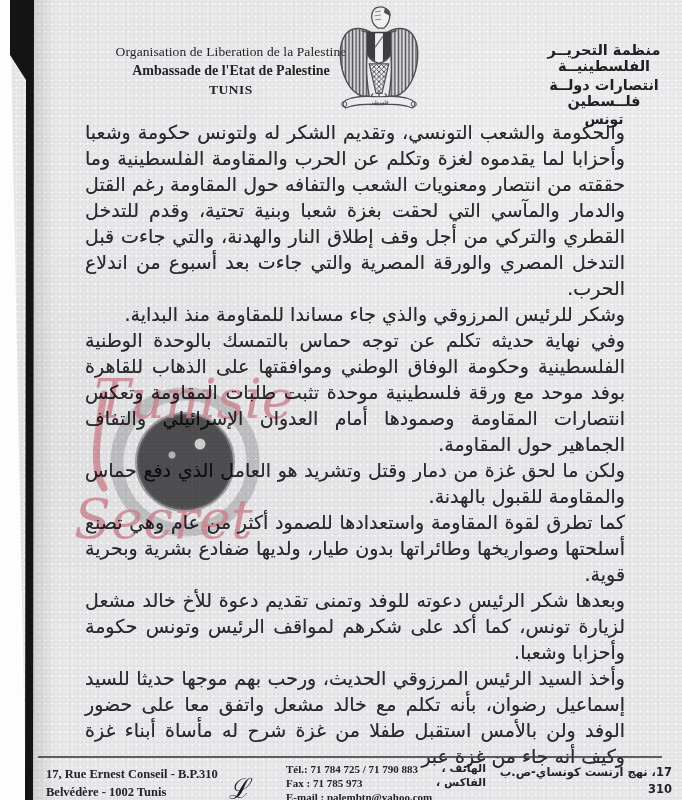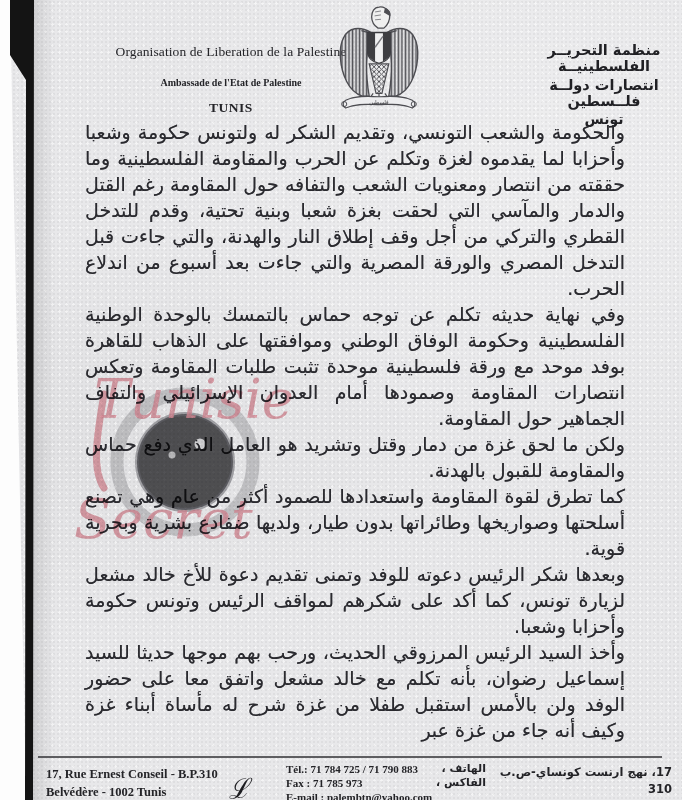--- a/index.html
+++ b/index.html
@@ -19,22 +19,22 @@
     clip-path:polygon(0 0, 10px 0, 26px 100%, 0 100%);}
   .black-band{position:absolute;left:0;top:0;width:40px;height:800px;background:#141414;
     clip-path:polygon(10px 0, 34px 0, 33px 100%, 25px 100%, 26px 80px, 10px 55px);}
   .band-shadow{position:absolute;left:33px;top:0;width:22px;height:800px;
     background:linear-gradient(90deg, rgba(0,0,0,.10), transparent);}
 
   
   .hdr-fr{position:absolute;left:78px;top:44px;width:306px;text-align:center;
     font-family:"Liberation Serif","DejaVu Serif",serif;color:#242428;}
   .hdr-fr .l1{font-size:13.5px;letter-spacing:.1px;}
-  .hdr-fr .l2{font-size:10px;font-weight:bold;margin-top:17px;}
-  .hdr-fr .l3{font-size:13.5px;font-weight:bold;margin-top:12px;letter-spacing:.5px;}
+  .hdr-fr .l2{font-size:14px;font-weight:bold;margin-top:3px;}
+  .hdr-fr .l3{font-size:13.5px;font-weight:bold;margin-top:3px;letter-spacing:.5px;}
   .hdr-ar{position:absolute;left:536px;top:42px;width:136px;text-align:center;direction:rtl;
     color:#202024;font-weight:bold;}
   .hdr-ar .l1{font-size:14.5px;}
   .hdr-ar .l2{font-size:14.5px;margin-top:3px;}
   .hdr-ar .l3{font-size:14px;margin-top:2px;}
   .emblem{position:absolute;left:330px;top:2px;width:98px;height:114px;}
 
   
   .body-text{position:absolute;left:85px;right:57px;top:119px;direction:rtl;
     text-align:justify;color:#2a2a2f;font-size:19px;line-height:26px;
@@ -107,20 +107,21 @@
   </svg>
 
   <div class="hdr-ar">
     <div class="l1">منظمة التحريــر الفلسطينيــة</div>
     <div class="l2">انتصارات دولــة فلــسطين</div>
     <div class="l3">تونس</div>
   </div>
 
   <div class="body-text">
     <p>والحكومة والشعب التونسي، وتقديم الشكر له ولتونس حكومة وشعبا وأحزابا لما يقدموه لغزة وتكلم عن الحرب والمقاومة الفلسطينية وما حققته من انتصار ومعنويات الشعب والتفافه حول المقاومة رغم القتل والدمار والمآسي التي لحقت بغزة شعبا وبنية تحتية، وقدم للتدخل القطري والتركي من أجل وقف إطلاق النار والهدنة، والتي جاءت قبل التدخل المصري والورقة المصرية والتي جاءت بعد أسبوع من اندلاع الحرب.</p>
+    <p>وشكر للرئيس المرزوقي والذي جاء مساندا للمقاومة منذ البداية.</p>
     <p>وفي نهاية حديثه تكلم عن توجه حماس بالتمسك بالوحدة الوطنية الفلسطينية وحكومة الوفاق الوطني وموافقتها على الذهاب للقاهرة بوفد موحد مع ورقة فلسطينية موحدة تثبت طلبات المقاومة وتعكس انتصارات المقاومة وصمودها أمام العدوان الإسرائيلي والتفاف الجماهير حول المقاومة.</p>
     <p>ولكن ما لحق غزة من دمار وقتل وتشريد هو العامل الذي دفع حماس والمقاومة للقبول بالهدنة.</p>
     <p>كما تطرق لقوة المقاومة واستعدادها للصمود أكثر من عام وهي تصنع أسلحتها وصواريخها وطائراتها بدون طيار، ولديها ضفادع بشرية وبحرية قوية.</p>
     <p>وبعدها شكر الرئيس دعوته للوفد وتمنى تقديم دعوة للأخ خالد مشعل لزيارة تونس، كما أكد على شكرهم لمواقف الرئيس وتونس حكومة وأحزابا وشعبا.</p>
     <p>وأخذ السيد الرئيس المرزوقي الحديث، ورحب بهم موجها حديثا للسيد إسماعيل رضوان، بأنه تكلم مع خالد مشعل واتفق معا على حضور الوفد ولن بالأمس استقبل طفلا من غزة شرح له مأساة أبناء غزة وكيف أنه جاء من غزة عبر</p>
   </div>
 
   <svg class="watermark" viewBox="0 0 310 206">
     <circle cx="133" cy="110" r="68" fill="none" stroke="rgba(130,130,136,.40)" stroke-width="13"></circle>
     <circle cx="133" cy="110" r="48" fill="rgba(28,28,32,.88)"></circle>

